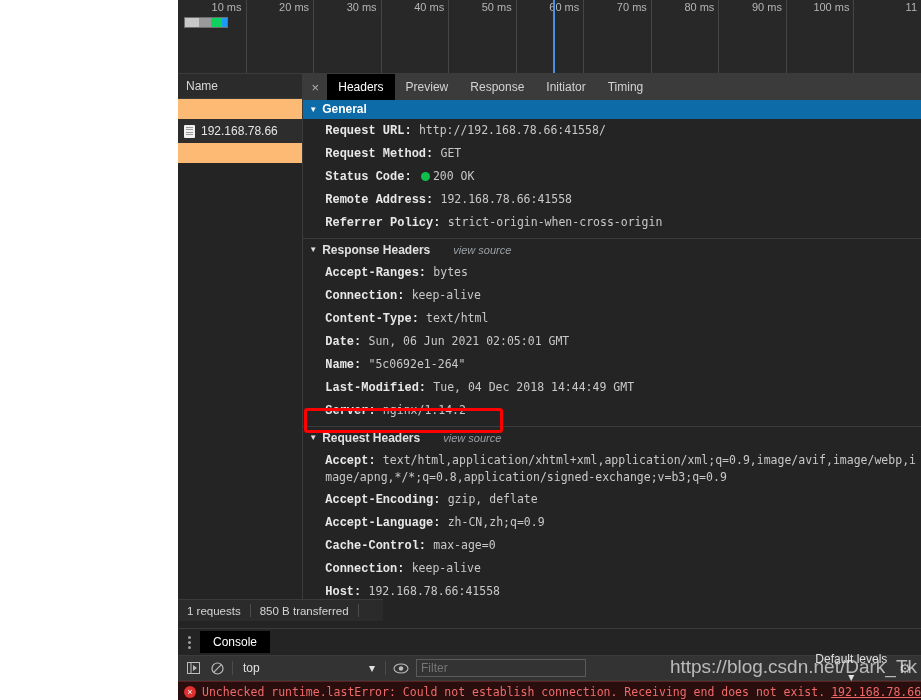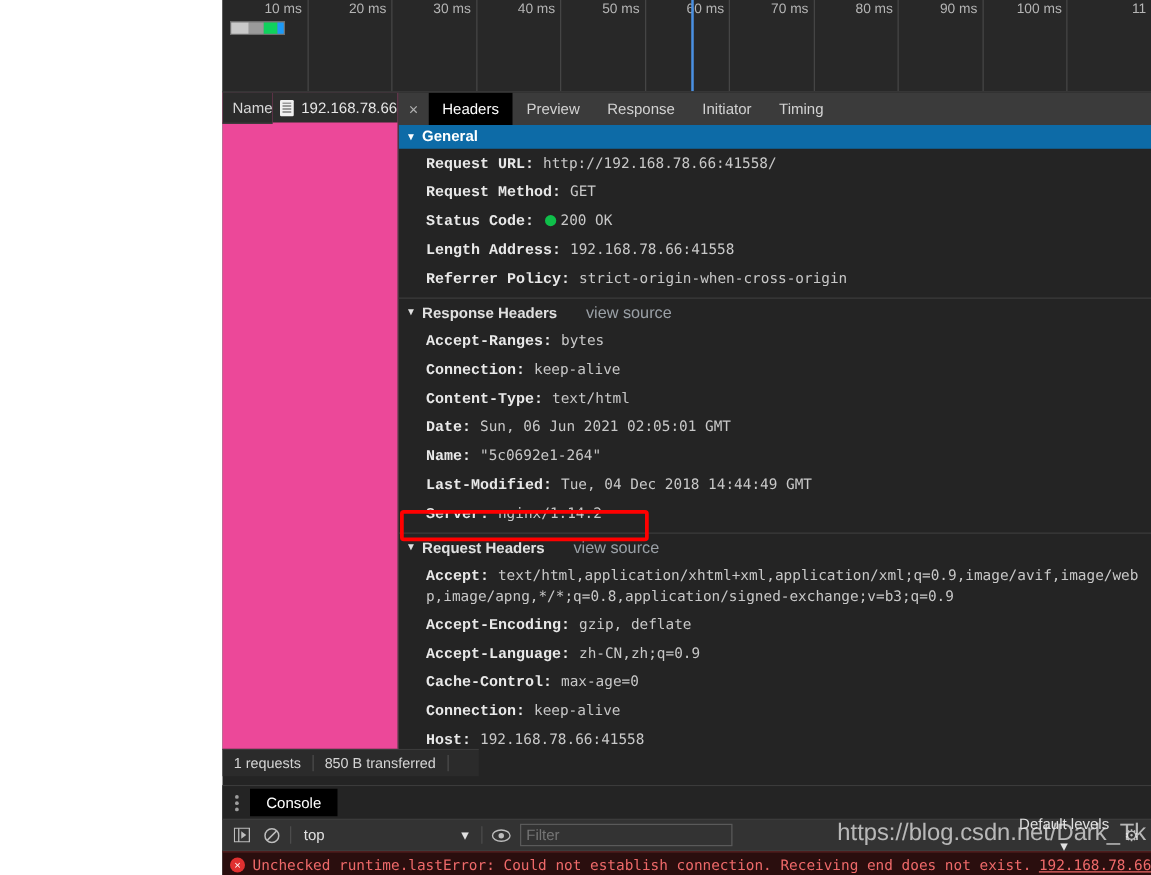--- a/index.html
+++ b/index.html
@@ -62,23 +62,25 @@
   .wf-seg-green { flex: 0 0 11px; background: #0fd15d; }
   .wf-seg-blue { flex: 1 1 auto; background: #1d9af7; }
   
   .split {
     display: flex;
     height: 525px;
   }
   
   .req-pane {
     width: 205px;
-    background: #ec4899;
+    background: #fdba74;
     border-right: 1px solid #3b3b3b;
     display: flex;
+    flex-direction: column;
+    gap: 20px;
   }
   .req-head {
     height: 25px;
     line-height: 25px;
     padding-left: 8px;
     font-size: 12px;
     color: #d8d8d8;
     background: #2b2b2b;
     border-bottom: 1px solid #3b3b3b;
   }
@@ -158,21 +160,22 @@
     background: transparent;
     color: #e0e0e0;
     height: 22px;
     line-height: 22px;
   }
   .caret { font-size: 8px; color: inherit; }
   .viewsource {
     font-weight: normal;
     color: #9aa0a6;
     margin-left: 18px;
-    font-size: 13px;
+    font-size: 11px;
+    font-style: italic;
   }
   .kv {
     padding: 3px 0 3px 22px;
     font-size: 12px;
     line-height: 16px;
     word-break: break-all;
   }
   .k {
     color: #e8e8e8;
     font-weight: bold;
@@ -394,21 +397,21 @@
         <div class="headers-body">
 
           <div class="sec-title">
             <span class="caret">▼</span>
             <span>General</span>
           </div>
           <div id="general-rows">
               <div class="kv"><span class="k">Request URL: </span><span class="v">http://192.168.78.66:41558/</span></div>
               <div class="kv"><span class="k">Request Method: </span><span class="v">GET</span></div>
               <div class="kv"><span class="k">Status Code: </span><span class="status-dot"></span><span class="v">200 OK</span></div>
-              <div class="kv"><span class="k">Length Address: </span><span class="v">192.168.78.66:41558</span></div>
+              <div class="kv"><span class="k">Remote Address: </span><span class="v">192.168.78.66:41558</span></div>
               <div class="kv"><span class="k">Referrer Policy: </span><span class="v">strict-origin-when-cross-origin</span></div>
             </div>
 
           <div class="sec-divider"></div>
 
           <div class="sec-title plain">
             <span class="caret">▼</span>
             <span>Response Headers</span>
             <span class="viewsource">view source</span>
           </div>

